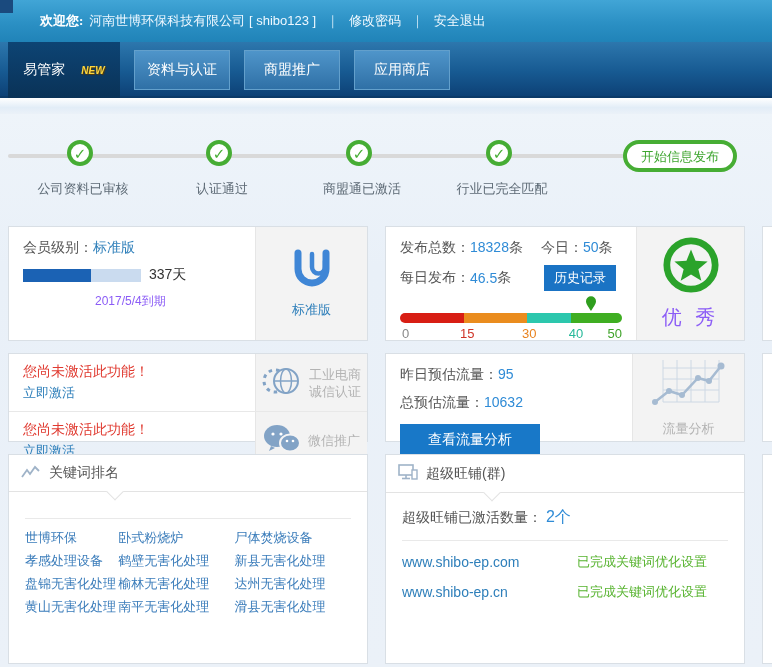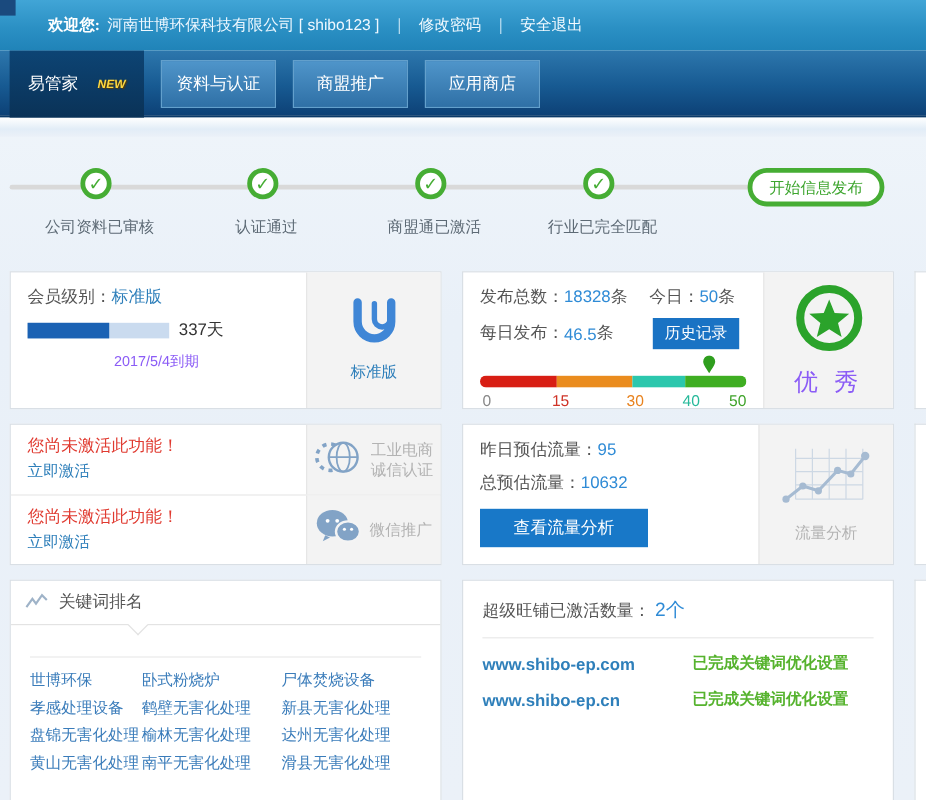--- a/index.html
+++ b/index.html
@@ -49,21 +49,21 @@
   .row { display:flex; margin-left:8px; margin-top:12px; }
   .panel { background:#fff; border:1px solid #d9dfe5; display:flex; }
   .panel.w { width:360px; }
   .panel + .panel { margin-left:17px; }
   .sliver { width:10px; margin-left:17px; background:#fff; border:1px solid #d9dfe5; border-right:none; }
   .p-content { flex:1; padding:12px 14px; }
   .p-side { width:112px; background:#f3f3f3; border-left:1px solid #e6e6e6;
             display:flex; flex-direction:column; align-items:center; justify-content:center; gap:6px; }
 
   .r1 .panel { height:115px; }
-  .r2 .panel { height:118px; }
+  .r2 .panel { height:89px; }
   .r3 .panel { height:210px; display:block; }
   .blue { color:#2f8bd6; }
   .bluelink { color:#2e7fba; text-decoration:none; cursor:pointer; }
 
   
   .greet { color:#52a327; font-size:14px; margin:2px 0 10px; }
   .mline { font-size:14px; color:#555; margin-bottom:9px; display:flex; align-items:center; }
   .track { width:118px; height:13px; background:#cadbef; margin-right:8px; }
   .fill  { height:13px; background:#1b62b4; }
   .expire { font-size:12px; color:#8b5cf6; margin-left:72px; }
@@ -109,21 +109,21 @@
   .card-head { position:relative; display:flex; align-items:center; gap:8px;
                padding:9px 12px; border-bottom:1px solid #e3e3e3; color:#555; font-size:14px; }
   .notch { position:absolute; left:100px; bottom:-7px; width:12px; height:12px; background:#fff;
            border-right:1px solid #e3e3e3; border-bottom:1px solid #e3e3e3; transform:rotate(45deg); }
   .card-body { padding:14px 16px; }
   .summary { font-size:14px; color:#555; }
   .big-num { font-size:22px; color:#2f8bd6; margin:0 5px; }
   .divider { border:none; border-top:1px solid #e9e9e9; margin:12px 0 10px; }
   .kw-grid { display:grid; grid-template-columns:1fr 1.25fr 1.25fr; row-gap:5px; }
   .kw-grid a { font-size:13px; color:#3a7cba; text-decoration:none; cursor:pointer; }
-  .site-row { display:flex; align-items:center; margin:12px 0;font-weight:bold; }
+  .site-row { display:flex; align-items:center; margin:12px 0; }
   .site-url { font-size:14px; width:175px; }
   .site-status { font-size:13px; color:#56b32e; }
 </style>
 </head>
 <body>
 
 <div class="page">
 
   <div class="topbar">
     <div class="corner"></div>
@@ -353,20 +353,32 @@
           <a>达州无害化处理</a>
           <a>黄山无害化处理</a>
           <a>南平无害化处理</a>
           <a>滑县无害化处理</a>
 
         </div>
       </div>
     </div>
 
     <div class="panel w">
+      <div class="card-head">
+        <span>
+          <svg width="20" height="16" viewBox="0 0 20 16">
+            <rect x="1" y="1" width="14" height="10" fill="none" stroke="#9fb3c8" stroke-width="1.6"></rect>
+            <line x1="8" y1="11" x2="8" y2="14" stroke="#9fb3c8" stroke-width="1.6"></line>
+            <line x1="4" y1="14.5" x2="12" y2="14.5" stroke="#9fb3c8" stroke-width="1.6"></line>
+            <rect x="14" y="6" width="5" height="9" fill="#fff" stroke="#9fb3c8" stroke-width="1.4"></rect>
+          </svg>
+        </span>
+        <span>超级旺铺(群)</span>
+        <span class="notch"></span>
+      </div>
       <div class="card-body">
         <div class="summary">
           <span>超级旺铺已激活数量：</span>
           <span class="blue" style="font-size:16px">2个</span>
         </div>
         <hr class="divider">
         <div class="site-row">
           <a class="bluelink site-url">www.shibo-ep.com</a>
           <span class="site-status">已完成关键词优化设置</span>
         </div>

